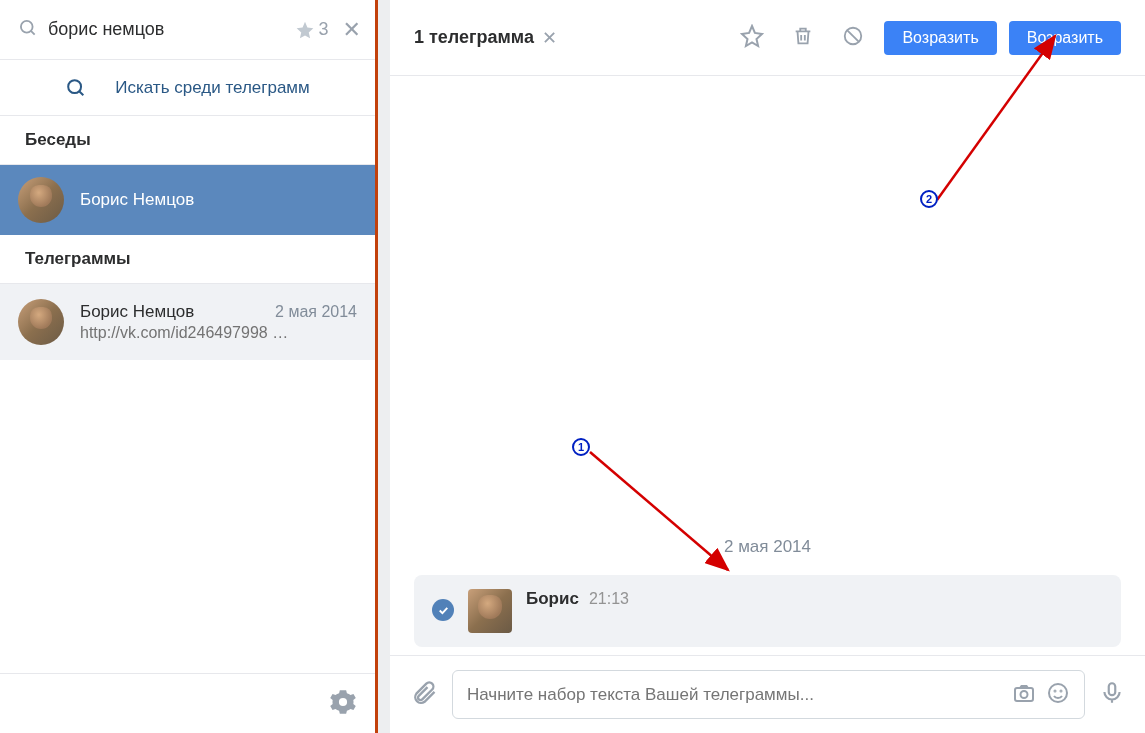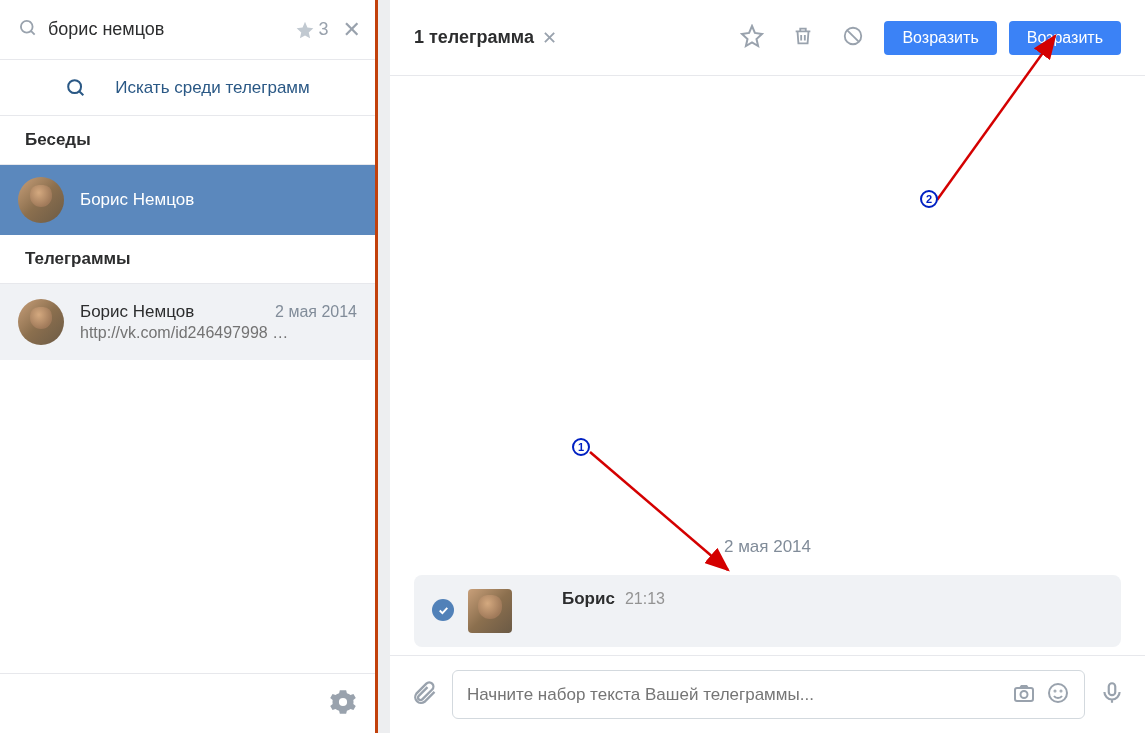--- a/index.html
+++ b/index.html
@@ -44,21 +44,21 @@
 .btn { background: #3b82f6; color: #fff; border: none; border-radius: 4px; padding: 8px 18px; font-size: 16px; cursor: pointer; }
 
 .conversation { flex: 1; overflow-y: auto; display: flex; flex-direction: column; justify-content: flex-end; padding: 20px 24px 8px; }
 .date-divider { text-align: center; color: #818c99; font-size: 17px; margin-bottom: 18px; }
 .message-row { display: flex; align-items: flex-start; gap: 14px; background: #f0f2f5; border-radius: 8px; padding: 14px 18px; }
 .check-circle { width: 22px; height: 22px; border-radius: 50%; background: #5181b8; display: flex; align-items: center; justify-content: center; flex-shrink: 0; margin-top: 10px; }
 .check-circle svg { width: 13px; height: 13px; }
 .msg-avatar { width: 44px; height: 44px; border-radius: 4px; background: linear-gradient(135deg, #c9a07a 0%, #8b6f4e 50%, #6b5a45 100%); flex-shrink: 0; position: relative; overflow: hidden; }
 .msg-avatar::after { content: ""; position: absolute; top: 6px; left: 10px; width: 24px; height: 24px; background: radial-gradient(ellipse at 40% 35%, #d4a97f 0%, #a07a5a 70%); border-radius: 40% 40% 50% 50%; }
 .msg-body { flex: 1; }
-.msg-head { display: flex; align-items: baseline; gap: 10px; margin-left: 36px; }
+.msg-head { display: flex; align-items: baseline; gap: 10px; }
 .msg-author { font-size: 17px; font-weight: 600; color: #2c2d2e; }
 .msg-time { font-size: 16px; color: #939393; }
 .msg-text { font-size: 17px; color: #2c2d2e; margin-top: 2px; }
 .msg-link { color: #2a5885; }
 
 .compose { display: flex; align-items: center; gap: 14px; padding: 14px 20px; border-top: 1px solid #e7e8ec; }
 .attach-icon { color: #99a2ad; cursor: pointer; }
 .compose-field { flex: 1; display: flex; align-items: center; border: 1px solid #d3d9de; border-radius: 6px; padding: 10px 14px; gap: 10px; }
 .compose-input { flex: 1; border: none; outline: none; font-size: 17px; color: #818c99; background: transparent; }
 .field-icon { color: #99a2ad; cursor: pointer; }

